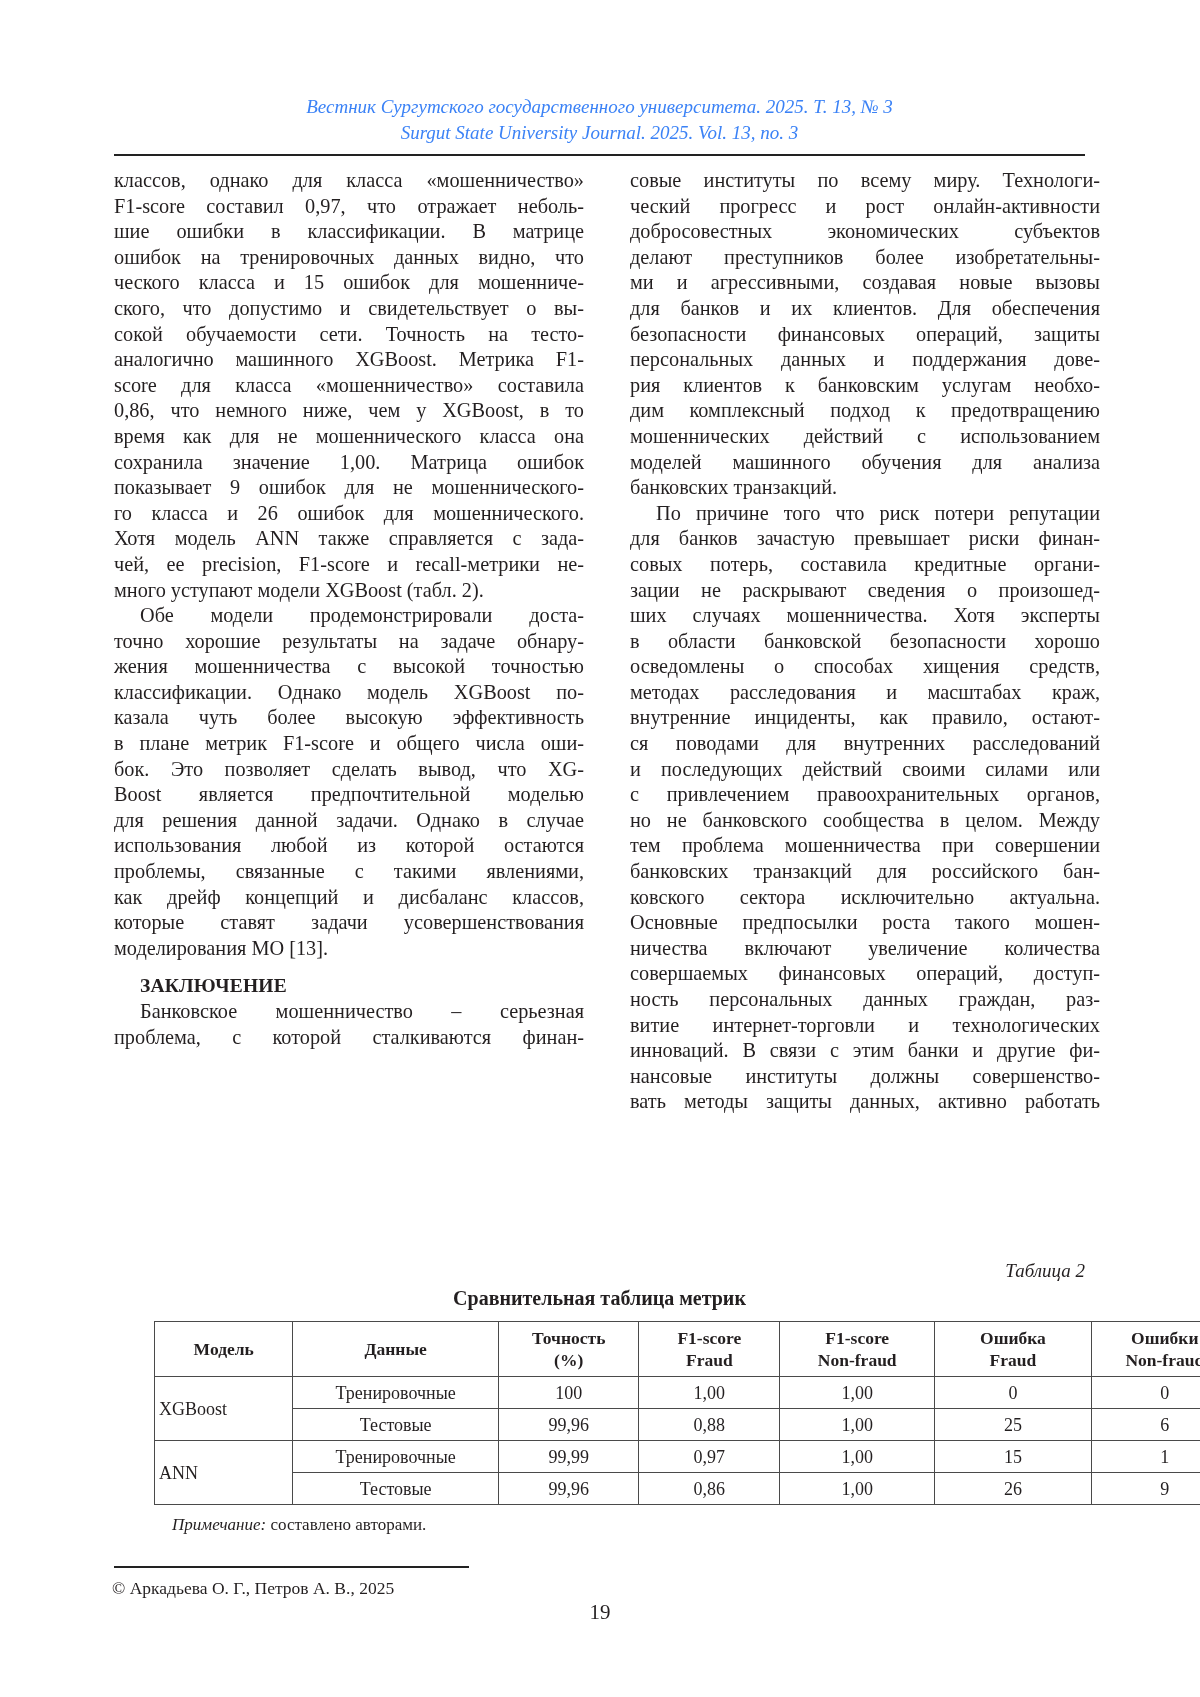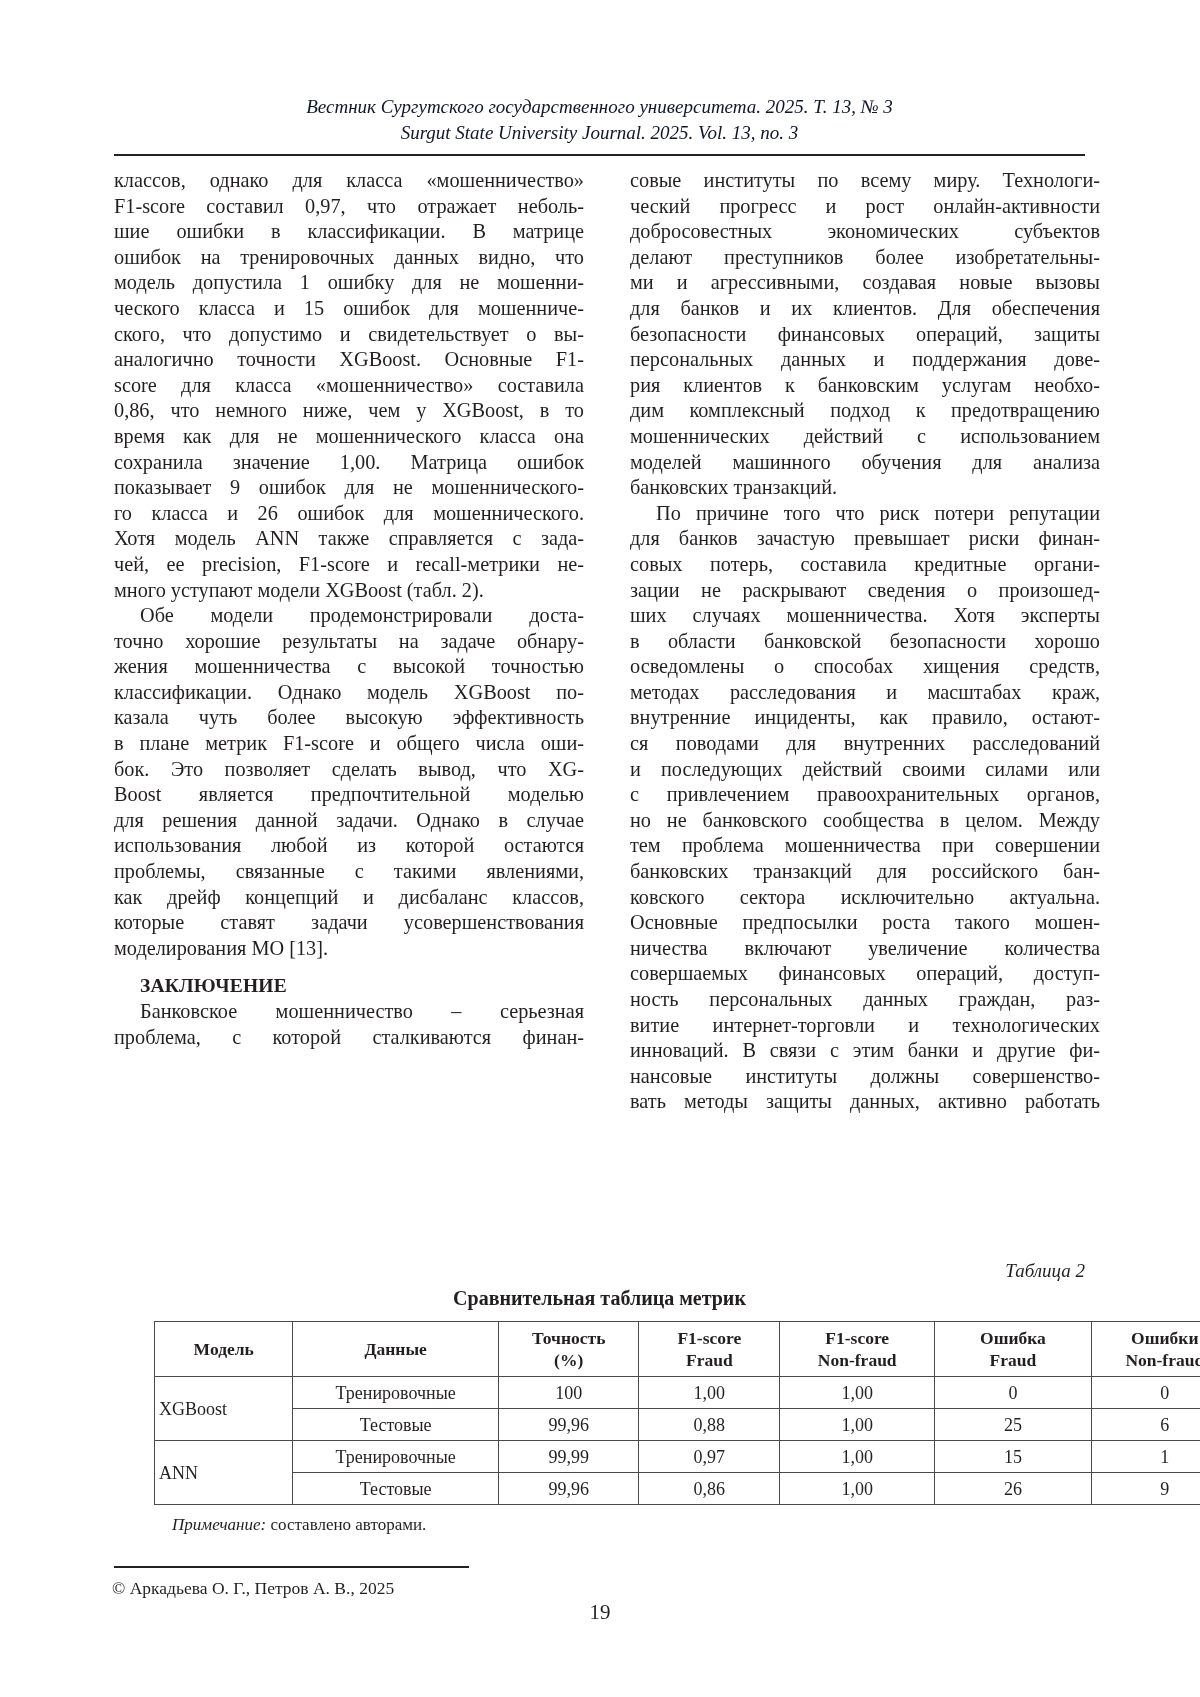--- a/index.html
+++ b/index.html
@@ -4,21 +4,21 @@
 <style>
   html, body { margin: 0; padding: 0; background: #ffffff; }
   body {
     width: 1200px; height: 1697px; position: relative; overflow: hidden;
     font-family: "Liberation Serif", "DejaVu Serif", serif;
     color: #231f20;
   }
   .running-head {
     position: absolute; left: 114px; width: 971px; top: 94px;
     text-align: center; font-style: italic; font-size: 19px; line-height: 26px;
-    color: #0f172a;
+    color: #3b82f6;
   }
   .head-rule {
     position: absolute; left: 114px; width: 971px; top: 154px; height: 0;
     border-top: 2.5px solid #222;
   }
   .col {
     position: absolute; top: 168px; width: 470px;
     font-size: 20.3px; line-height: 25.6px; text-align: justify;
     hyphens: manual;
   }
@@ -76,24 +76,24 @@
   <div>Surgut State University Journal. 2025. Vol. 13, no. 3</div>
 </div>
 <div class="head-rule"></div>
 
 <div class="col col-left">
   <div id="lp1">
       <span class="line">классов, однако для класса «мошенничество»</span>
       <span class="line">F1-score составил 0,97, что отражает неболь-</span>
       <span class="line">шие ошибки в классификации. В матрице</span>
       <span class="line">ошибок на тренировочных данных видно, что</span>
-      <span class="line">модель допустила 1 ошибку для не мошенни-</span>
       <span class="line">ческого класса и 15 ошибок для мошенниче-</span>
       <span class="line">ского, что допустимо и свидетельствует о вы-</span>
-      <span class="line">аналогично точности XGBoost. Основные F1-</span>
+      <span class="line">сокой обучаемости сети. Точность на тесто-</span>
+      <span class="line">аналогично машинного XGBoost. Метрика F1-</span>
       <span class="line">score для класса «мошенничество» составила</span>
       <span class="line">0,86, что немного ниже, чем у XGBoost, в то</span>
       <span class="line">время как для не мошеннического класса она</span>
       <span class="line">сохранила значение 1,00. Матрица ошибок</span>
       <span class="line">показывает 9 ошибок для не мошеннического-</span>
       <span class="line">го класса и 26 ошибок для мошеннического.</span>
       <span class="line">Хотя модель ANN также справляется с зада-</span>
       <span class="line">чей, ее precision, F1-score и recall-метрики не-</span>
       <span class="line last">много уступают модели XGBoost (табл. 2).</span>
     </div>

